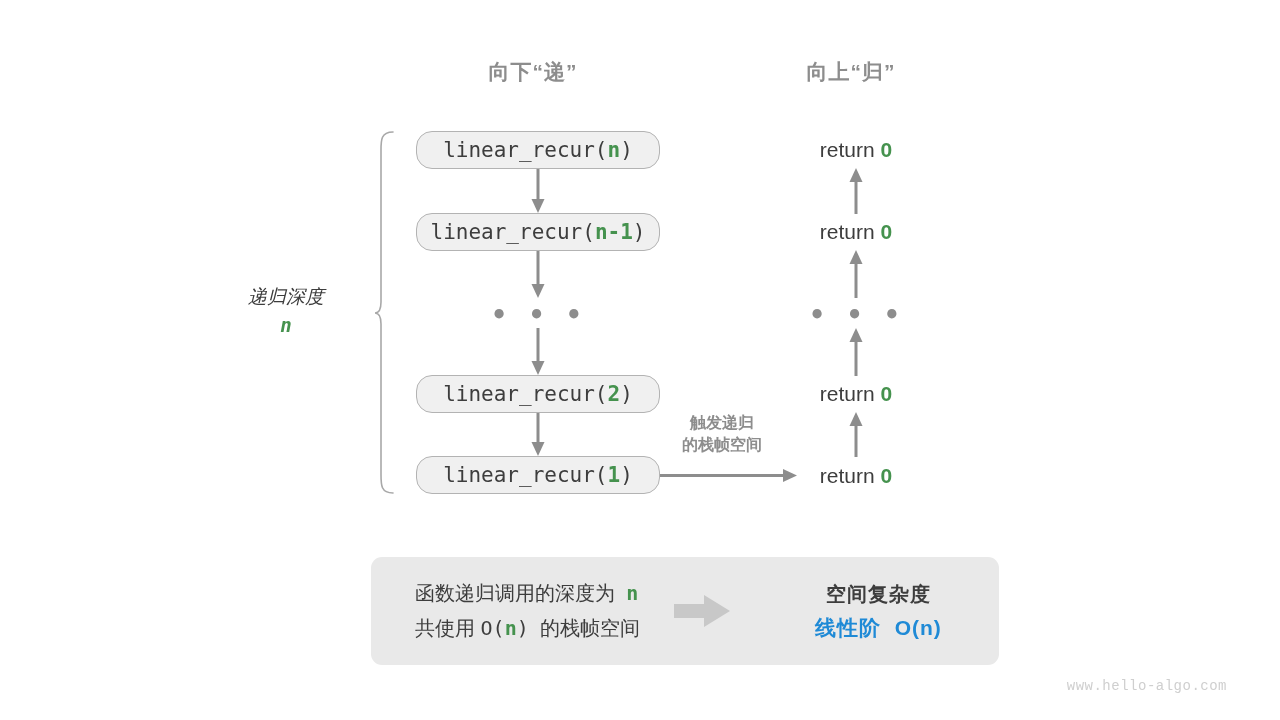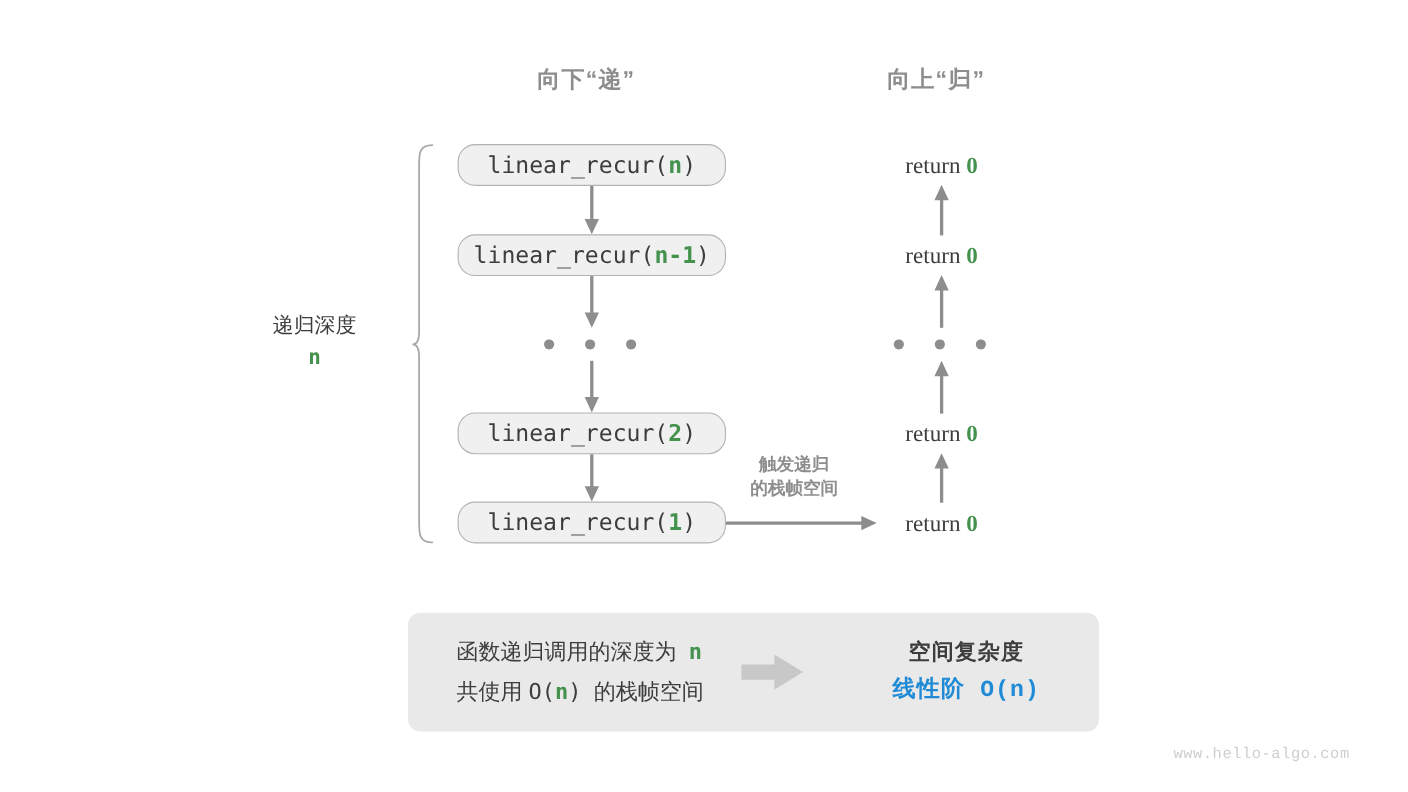--- a/index.html
+++ b/index.html
@@ -37,21 +37,21 @@
     font-family:"DejaVu Sans Mono","Liberation Mono",monospace;
     font-size:21px;
     color:#3d3d3d;
     letter-spacing:0px;
     white-space:nowrap;
   }
   .call-box .arg{color:#45924e;font-weight:bold;}
 
   
   .ret{
-    font-family:Liberation Serif, serif;
+    font-family:Liberation Sans, sans-serif;
     font-size:21px;
     color:#3d3d3d;
     white-space:nowrap;
     transform:translateX(-50%);
   }
   .ret .val{color:#45924e;font-weight:bold;}
 
   
   .dots{
     font-family:"DejaVu Sans Mono","Liberation Mono",monospace;
@@ -130,21 +130,21 @@
     letter-spacing:1px;
   }
   .sum-right .r2{
     display:block;
     font-size:21px;
     font-weight:bold;
     color:#1f8ad6;
     line-height:1.6;
     letter-spacing:1px;
   }
-  .sum-right .r2 .mono{font-family:Liberation Mono, monospace;}
+  .sum-right .r2 .mono{font-family:Liberation Sans, sans-serif;}
 
   
   .watermark{
     font-family:Liberation Mono, monospace;
     font-size:14px;
     color:#cfcfcf;
     letter-spacing:0.5px;
     white-space:nowrap;
     text-align:right;
   }
@@ -161,21 +161,21 @@
   <svg class="abs" style="left:352px;top:120px;" width="36" height="390">
     <path d="M 28 12
              C 16 12, 16 20, 16 30
              L 16 182
              C 16 190, 14 193, 10 193
              C 14 193, 16 196, 16 204
              L 16 355
              C 16 365, 16 373, 28 373" fill="none" stroke="#a8a8a8" stroke-width="1.6" stroke-linecap="round"></path>
   </svg>
 
-  <div class="abs depth-label" style="left:273px;top:283px;">
+  <div class="abs depth-label" style="left:273px;top:283px;font-style:italic;">
     <span class="t1">递归深度</span>
     <span class="t2">n</span>
   </div>
 
   <div class="abs call-box" style="left:403px;top:131px;width:244px;">
     <span>linear_recur(</span>
       <span class="arg">n</span>
       <span>)</span>
   </div>
 

